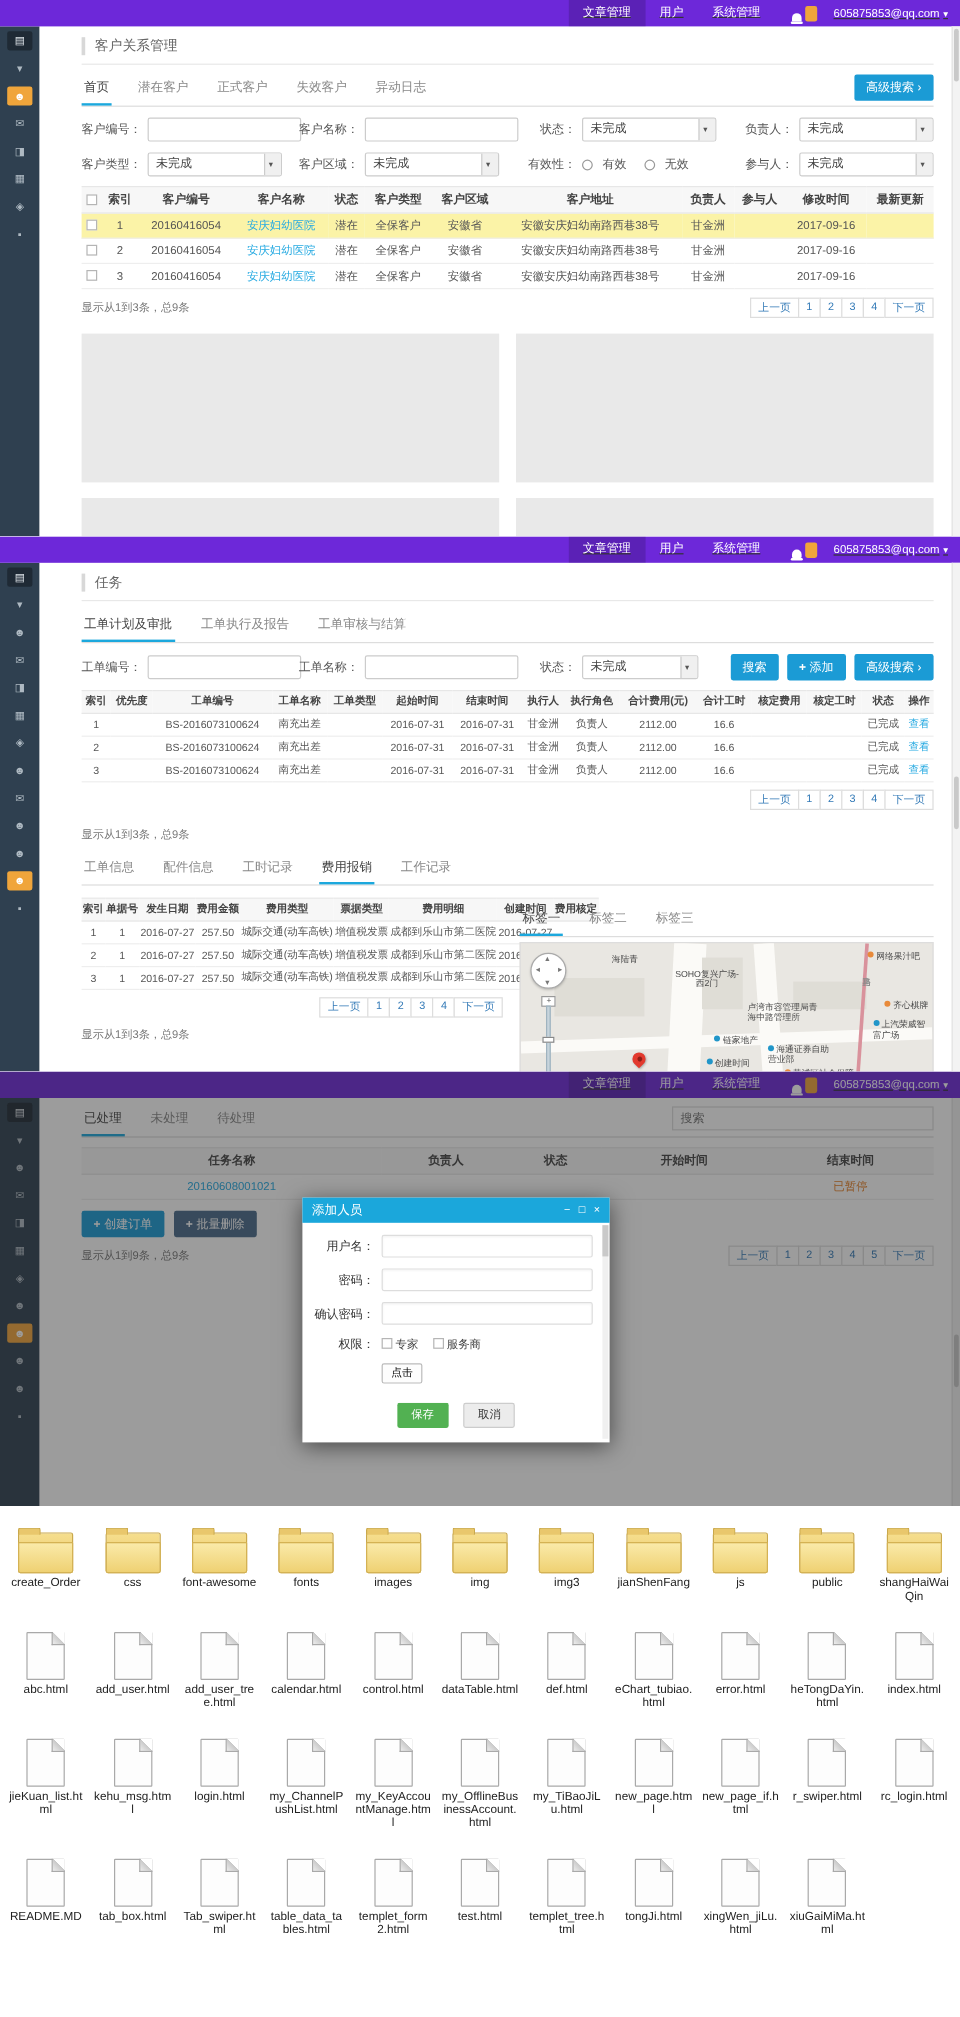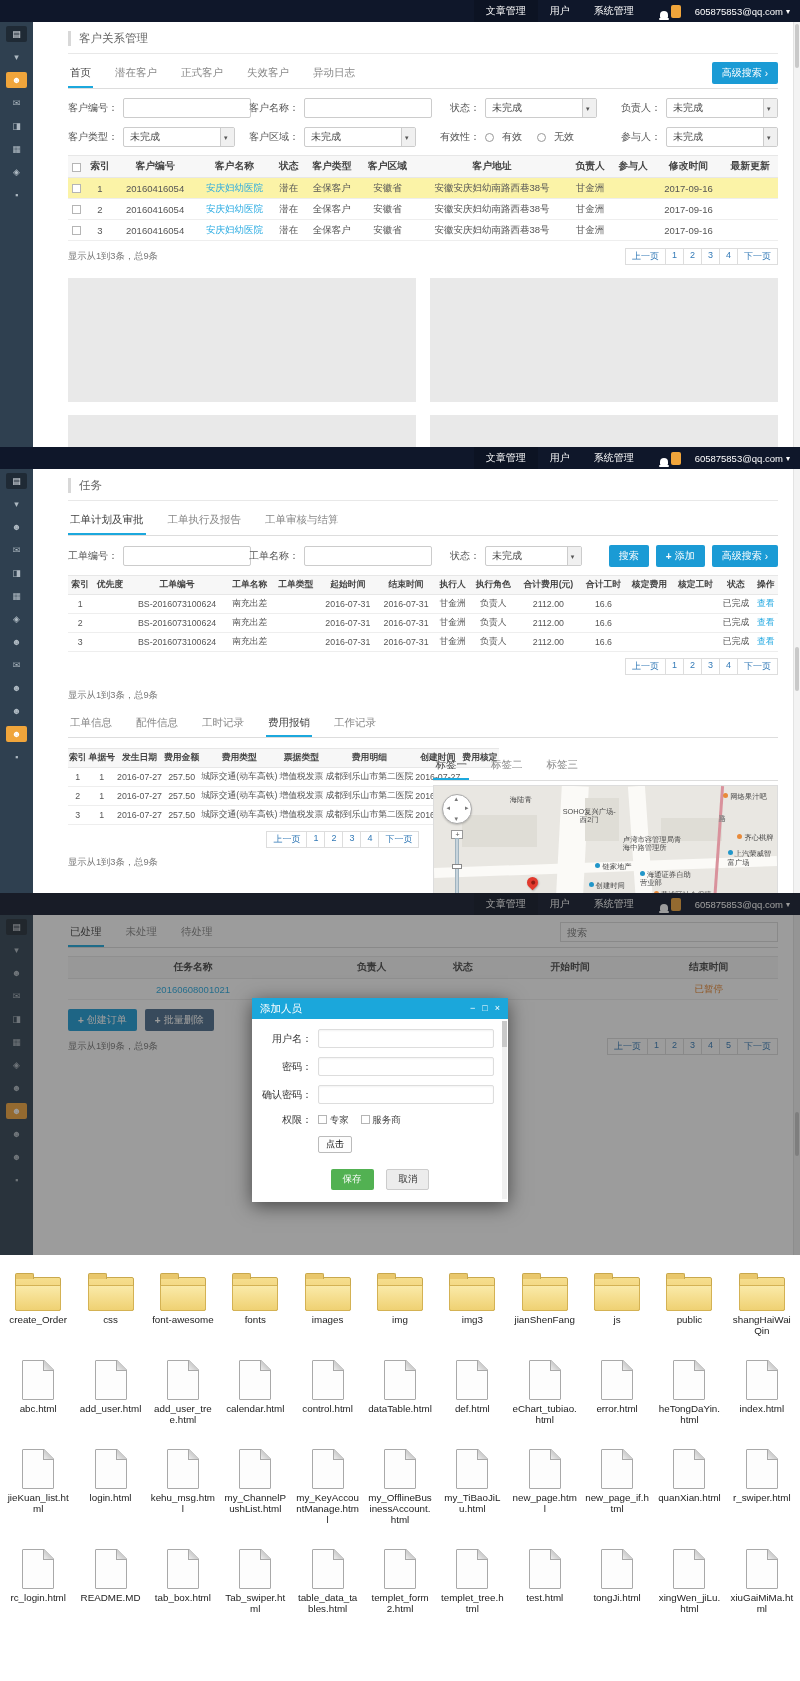--- a/index.html
+++ b/index.html
@@ -1,21 +1,21 @@
 <!DOCTYPE html>
 <html><head>
 <meta charset="utf-8">
 <style>
   * { margin:0; padding:0; box-sizing:border-box; }
   body { width:800px; font-family:"Liberation Sans","DejaVu Sans",sans-serif; background:#fff; color:#333; }
   .screen { position:relative; width:800px; overflow:hidden; background:#fff; }
   .s1 { height:447px; } .s2 { height:446px; } .s3 { height:362px; } .s4 { height:426px;border-radius:22px; }
 
   
-  .navbar { height:22px; background:#0f172a; display:flex; align-items:center; justify-content:flex-end; padding-right:10px; position:relative; z-index:2; }
+  .navbar { height:22px; background:#6d28d9; display:flex; align-items:center; justify-content:flex-end; padding-right:10px; position:relative; z-index:2;text-decoration:underline; }
   .nav-menu { display:flex; height:100%; }
   .nav-item { color:#fff; font-size:10px; line-height:22px; padding:0 12px; cursor:pointer; }
   .nav-item:nth-of-type(1) { background:rgba(0,0,0,.16); }
   .bell-wrap { margin:0 6px 0 14px; display:flex; align-items:flex-end; gap:3px; }
   .bell-icon { width:8px; height:7px; background:#fff; border-radius:4px 4px 1px 1px; position:relative; }
   .bell-icon::after { content:""; position:absolute; left:-1px; right:-1px; bottom:-2px; height:2px; background:#fff; border-radius:1px; }
   .avatar { width:10px; height:13px; background:#F0A53B; border-radius:2px; }
   .nav-email { color:#fff; font-size:9.5px; margin-left:8px; cursor:pointer; }
   .nav-caret { color:#fff; font-size:8px; margin-left:3px; }
 
@@ -824,30 +824,30 @@
         <div class="fname">index.html</div>
       </div>
 
     <div class="fitem">
         <div class="icon-file"></div>
         <div class="fname">jieKuan_list.html</div>
       </div>
 
     <div class="fitem">
         <div class="icon-file"></div>
+        <div class="fname">kehu_msg.html</div>
+      </div>
+
+    <div class="fitem">
+        <div class="icon-file"></div>
         <div class="fname">login.html</div>
       </div>
 
     <div class="fitem">
         <div class="icon-file"></div>
-        <div class="fname">kehu_msg.html</div>
-      </div>
-
-    <div class="fitem">
-        <div class="icon-file"></div>
         <div class="fname">my_ChannelPushList.html</div>
       </div>
 
     <div class="fitem">
         <div class="icon-file"></div>
         <div class="fname">my_KeyAccountManage.html</div>
       </div>
 
     <div class="fitem">
         <div class="icon-file"></div>
@@ -862,24 +862,20 @@
     <div class="fitem">
         <div class="icon-file"></div>
         <div class="fname">new_page.html</div>
       </div>
 
     <div class="fitem">
         <div class="icon-file"></div>
         <div class="fname">new_page_if.html</div>
       </div>
 
-    <div class="fitem">
-        <div class="icon-file"></div>
-        <div class="fname">quanXian.html</div>
-      </div>
 
     <div class="fitem">
         <div class="icon-file"></div>
         <div class="fname">r_swiper.html</div>
       </div>
 
     <div class="fitem">
         <div class="icon-file"></div>
         <div class="fname">rc_login.html</div>
       </div>
@@ -904,26 +900,26 @@
         <div class="fname">table_data_tables.html</div>
       </div>
 
     <div class="fitem">
         <div class="icon-file"></div>
         <div class="fname">templet_form2.html</div>
       </div>
 
     <div class="fitem">
         <div class="icon-file"></div>
+        <div class="fname">test.html</div>
+      </div>
+
+    <div class="fitem">
+        <div class="icon-file"></div>
         <div class="fname">templet_tree.html</div>
-      </div>
-
-    <div class="fitem">
-        <div class="icon-file"></div>
-        <div class="fname">test.html</div>
       </div>
 
     <div class="fitem">
         <div class="icon-file"></div>
         <div class="fname">tongJi.html</div>
       </div>
 
     <div class="fitem">
         <div class="icon-file"></div>
         <div class="fname">xingWen_jiLu.html</div>

